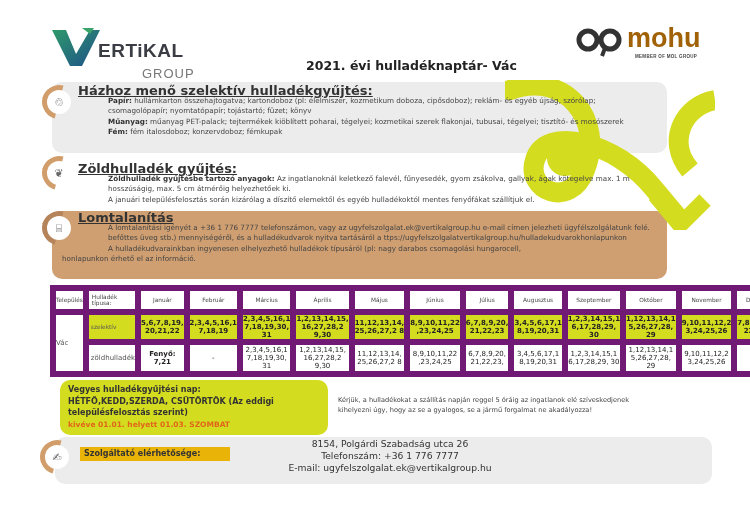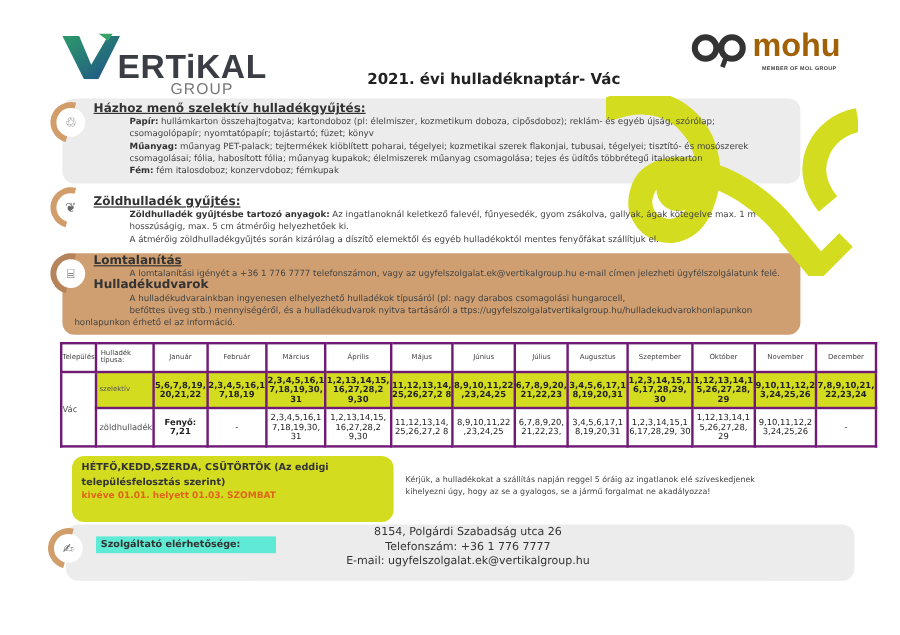--- a/index.html
+++ b/index.html
@@ -1,59 +1,59 @@
 <!DOCTYPE html>
 <html><head>
 <meta charset="utf-8">
 <style>
   * { box-sizing: border-box; margin: 0; padding: 0; }
   html, body { width: 750px; height: 529px; background: #ffffff; overflow: hidden; }
   body { position: relative; font-family: "DejaVu Sans", sans-serif; color: #333; }
 
   .logo-vertikal { position: absolute; left: 52px; top: 24px; width: 140px; height: 56px; }
   .logo-vertikal .v-shape { position: absolute; left: 0; top: 4px; width: 48px; height: 38px; }
-  .logo-vertikal .v-word { position: absolute; left: 46px; top: 16px; font-family: "Liberation Sans", sans-serif; font-weight: bold; font-size: 28px; color: #3a3d44; letter-spacing: 0.5px; }
+  .logo-vertikal .v-word { position: absolute; left: 46px; top: 16px; font-family: "Liberation Sans", sans-serif; font-weight: bold; font-size: 19px; color: #3a3d44; letter-spacing: 0.5px; }
   .logo-vertikal .v-group { position: absolute; left: 90px; top: 42px; font-family: "Liberation Sans", sans-serif; font-size: 13px; color: #777; letter-spacing: 1px; }
 
   .page-title { position: absolute; left: 306px; top: 58px; font-family: "DejaVu Sans", sans-serif; font-weight: bold; font-size: 12.5px; color: #222; }
 
   .logo-mohu { position: absolute; left: 575px; top: 26px; width: 140px; height: 40px; }
   .logo-mohu .m-word { position: absolute; left: 52px; top: -3px; font-family: "Liberation Sans", sans-serif; font-weight: bold; font-size: 27px; color: #a16207; }
   .logo-mohu .m-sub { position: absolute; left: 60px; top: 28px; font-family: "Liberation Sans", sans-serif; font-weight: bold; font-size: 4.5px; color: #444; letter-spacing: 0.3px; }
 
   .deco { position: absolute; left: 505px; top: 80px; width: 210px; height: 150px; pointer-events: none; }
 
   .sec-icon { position: absolute; width: 34px; height: 34px; }
   .sec-icon .ring { position: absolute; left: 0; top: 0; width: 34px; height: 34px; border-radius: 50%; border: 6px solid #d19d6a; border-right-color: transparent; border-bottom-color: transparent; transform: rotate(-30deg); }
   .sec-icon .disc { position: absolute; left: 5px; top: 5px; width: 24px; height: 24px; border-radius: 50%; background: #fff; display: flex; align-items: center; justify-content: center; font-size: 11px; color: #666; }
 
   .sec { position: absolute; font-size: 7.2px; line-height: 10.2px; color: #444; }
-  .sec .head { font-weight: bold; color: #333; text-decoration: underline; font-size: 10px; }
+  .sec .head { font-weight: bold; color: #333; text-decoration: underline; font-size: 13px; }
   .sec .ind { padding-left: 30px; }
   .sec b { color: #333; }
 
   .box-gray1 { position: absolute; left: 52px; top: 82px; width: 615px; height: 71px; background: #ececec; border-radius: 10px; }
   .box-brown { position: absolute; left: 52px; top: 211px; width: 615px; height: 68px; background: #cf9f71; border-radius: 10px; }
 
   table.cal { position: absolute; left: 50px; top: 285px; width: 656px; border-collapse: collapse; font-size: 6.5px; }
-  table.cal td, table.cal th { border: 2px solid #701a75; text-align: center; vertical-align: middle; color: #222; }
+  table.cal td, table.cal th { border: 6px solid #701a75; text-align: center; vertical-align: middle; color: #222; }
   table.cal th { font-weight: normal; height: 24px; color: #444; font-size: 5.8px; }
   table.cal .rowhdr { font-size: 5.8px; color: #555; text-align: left; padding-left: 2px; }
   table.cal tr.sel td { background: #d4dc1f; height: 30px; font-weight: bold; font-size: 7px; }
   table.cal tr.sel td.rowhdr { font-weight: normal; font-size: 5.8px; }
   table.cal tr.zold td { background: #fff; height: 32px; font-size: 7px; }
   table.cal td.town { background: #fff !important; font-weight: normal !important; font-size: 6px; color: #555; text-align: left; padding-left: 0; }
 
   .mixed { position: absolute; left: 60px; top: 380px; width: 268px; height: 55px; background: #d4dc1f; border-radius: 10px; padding: 4px 8px; font-weight: bold; font-size: 8px; line-height: 11.5px; color: #333; }
   .mixed .exc { color: #e0651b; font-size: 7.5px; }
 
   .notice { position: absolute; left: 338px; top: 396px; width: 390px; font-size: 6.6px; line-height: 9.5px; color: #444; }
 
   .box-gray2 { position: absolute; left: 55px; top: 437px; width: 657px; height: 47px; background: #ececec; border-radius: 10px; }
-  .contact-label { position: absolute; left: 80px; top: 447px; width: 150px; height: 14px; background: #5eead4; font-weight: bold; font-size: 8px; line-height: 14px; padding-left: 4px; color: #333; }
+  .contact-label { position: absolute; left: 80px; top: 447px; width: 150px; height: 14px; background: #eab308; font-weight: bold; font-size: 8px; line-height: 14px; padding-left: 4px; color: #333; }
   .contact-info { position: absolute; left: 270px; top: 438px; width: 240px; text-align: center; font-size: 9.2px; line-height: 12px; color: #333; }
 </style>
 </head>
 <body>
 
 <div class="logo-vertikal">
   <svg class="v-shape" viewBox="0 0 48 38">
     <defs>
       <linearGradient id="vg" x1="0" y1="0" x2="1" y2="1">
         <stop offset="0" stop-color="#2e9a6a"></stop>
@@ -100,37 +100,35 @@
 <div class="sec-icon" style="left:42px;top:211px">
   <div class="ring" style="border-color:#b5845a transparent transparent #b5845a"></div>
     <div class="disc">⌸</div>
 </div>
 
 <div class="sec" style="left:78px;top:86px;width:600px">
   <div class="head">Házhoz menő szelektív hulladékgyűjtés:</div>
   <div class="ind"><b>Papír:</b> <span>hullámkarton összehajtogatva; kartondoboz (pl: élelmiszer, kozmetikum doboza, cipősdoboz); reklám- és egyéb újság, szórólap;</span></div>
   <div class="ind">csomagolópapír; nyomtatópapír; tojástartó; füzet; könyv</div>
   <div class="ind"><b>Műanyag:</b> <span>műanyag PET-palack; tejtermékek kiöblített poharai, tégelyei; kozmetikai szerek flakonjai, tubusai, tégelyei; tisztító- és mosószerek</span></div>
-  <div class="ind">csomagolásai; fólia, habosított fólia; műanyag kupakok; élelmiszerek műanyag csomagolása; tejes és üdítős többrétegű italoskarton</div>
   <div class="ind"><b>Fém:</b> <span>fém italosdoboz; konzervdoboz; fémkupak</span></div>
 </div>
 
 <div class="sec" style="left:78px;top:164px;width:600px">
   <div class="head">Zöldhulladék gyűjtés:</div>
   <div class="ind"><b>Zöldhulladék gyűjtésbe tartozó anyagok:</b> <span>Az ingatlanoknál keletkező falevél, fűnyesedék, gyom zsákolva, gallyak, ágak kötegelve max. 1 m</span></div>
   <div class="ind">hosszúságig, max. 5 cm átmérőig helyezhetőek ki.</div>
-  <div class="ind">A átmérőig zöldhulladékgyűjtés során kizárólag a díszítő elemektől és egyéb hulladékoktól mentes fenyőfákat szállítjuk el.</div>
+  <div class="ind">A januári településfelosztás során kizárólag a díszítő elemektől és egyéb hulladékoktól mentes fenyőfákat szállítjuk el.</div>
 </div>
 
 <div class="sec" style="left:78px;top:213px;width:600px">
   <div class="head">Lomtalanítás</div>
   <div class="ind">A lomtalanítási igényét a +36 1 776 7777  telefonszámon, vagy az ugyfelszolgalat.ek@vertikalgroup.hu e-mail címen jelezheti ügyfélszolgálatunk felé.</div>
-  <div class="head" style="text-decoration:none">Hulladékudvarok</div>
+  <div class="ind">befőttes üveg stb.) mennyiségéről, és a hulladékudvarok nyitva tartásáról a ttps://ugyfelszolgalatvertikalgroup.hu/hulladekudvarokhonlapunkon</div>
   <div class="ind">A hulladékudvarainkban ingyenesen elhelyezhető hulladékok típusáról (pl: nagy darabos csomagolási hungarocell,</div>
-  <div class="ind">befőttes üveg stb.) mennyiségéről, és a hulladékudvarok nyitva tartásáról a ttps://ugyfelszolgalatvertikalgroup.hu/hulladekudvarokhonlapunkon</div>
   <div style="margin-left:-16px">honlapunkon érhető el az információ.</div>
 </div>
 
 <table class="cal">
   <tbody>
       <tr>
     <th style="width:38px">Település</th>
     <th style="width:44px;text-align:left;padding-left:3px">Hulladék típusa:</th>
     <th>Január</th>
     <th>Február</th>
@@ -173,20 +171,21 @@
     <td>3,4,5,6,17,1 8,19,20,31</td>
     <td>1,2,3,14,15,1 6,17,28,29, 30</td>
     <td>1,12,13,14,1 5,26,27,28, 29</td>
     <td>9,10,11,12,2 3,24,25,26</td>
     <td>-</td>
   </tr>
 </tbody>
   </table>
 
 <div class="mixed">
+  <div>Vegyes hulladékgyűjtési nap:</div>
   <div>HÉTFŐ,KEDD,SZERDA, CSÜTÖRTÖK  (Az eddigi</div>
   <div>településfelosztás szerint)</div>
   <div class="exc">kivéve 01.01. helyett 01.03. SZOMBAT</div>
 </div>
 
 <div class="notice">
   <div>Kérjük, a hulladékokat a szállítás napján reggel 5 óráig az ingatlanok elé szíveskedjenek</div>
   <div>kihelyezni úgy, hogy az se a gyalogos, se a jármű forgalmat ne akadályozza!</div>
 </div>
 

